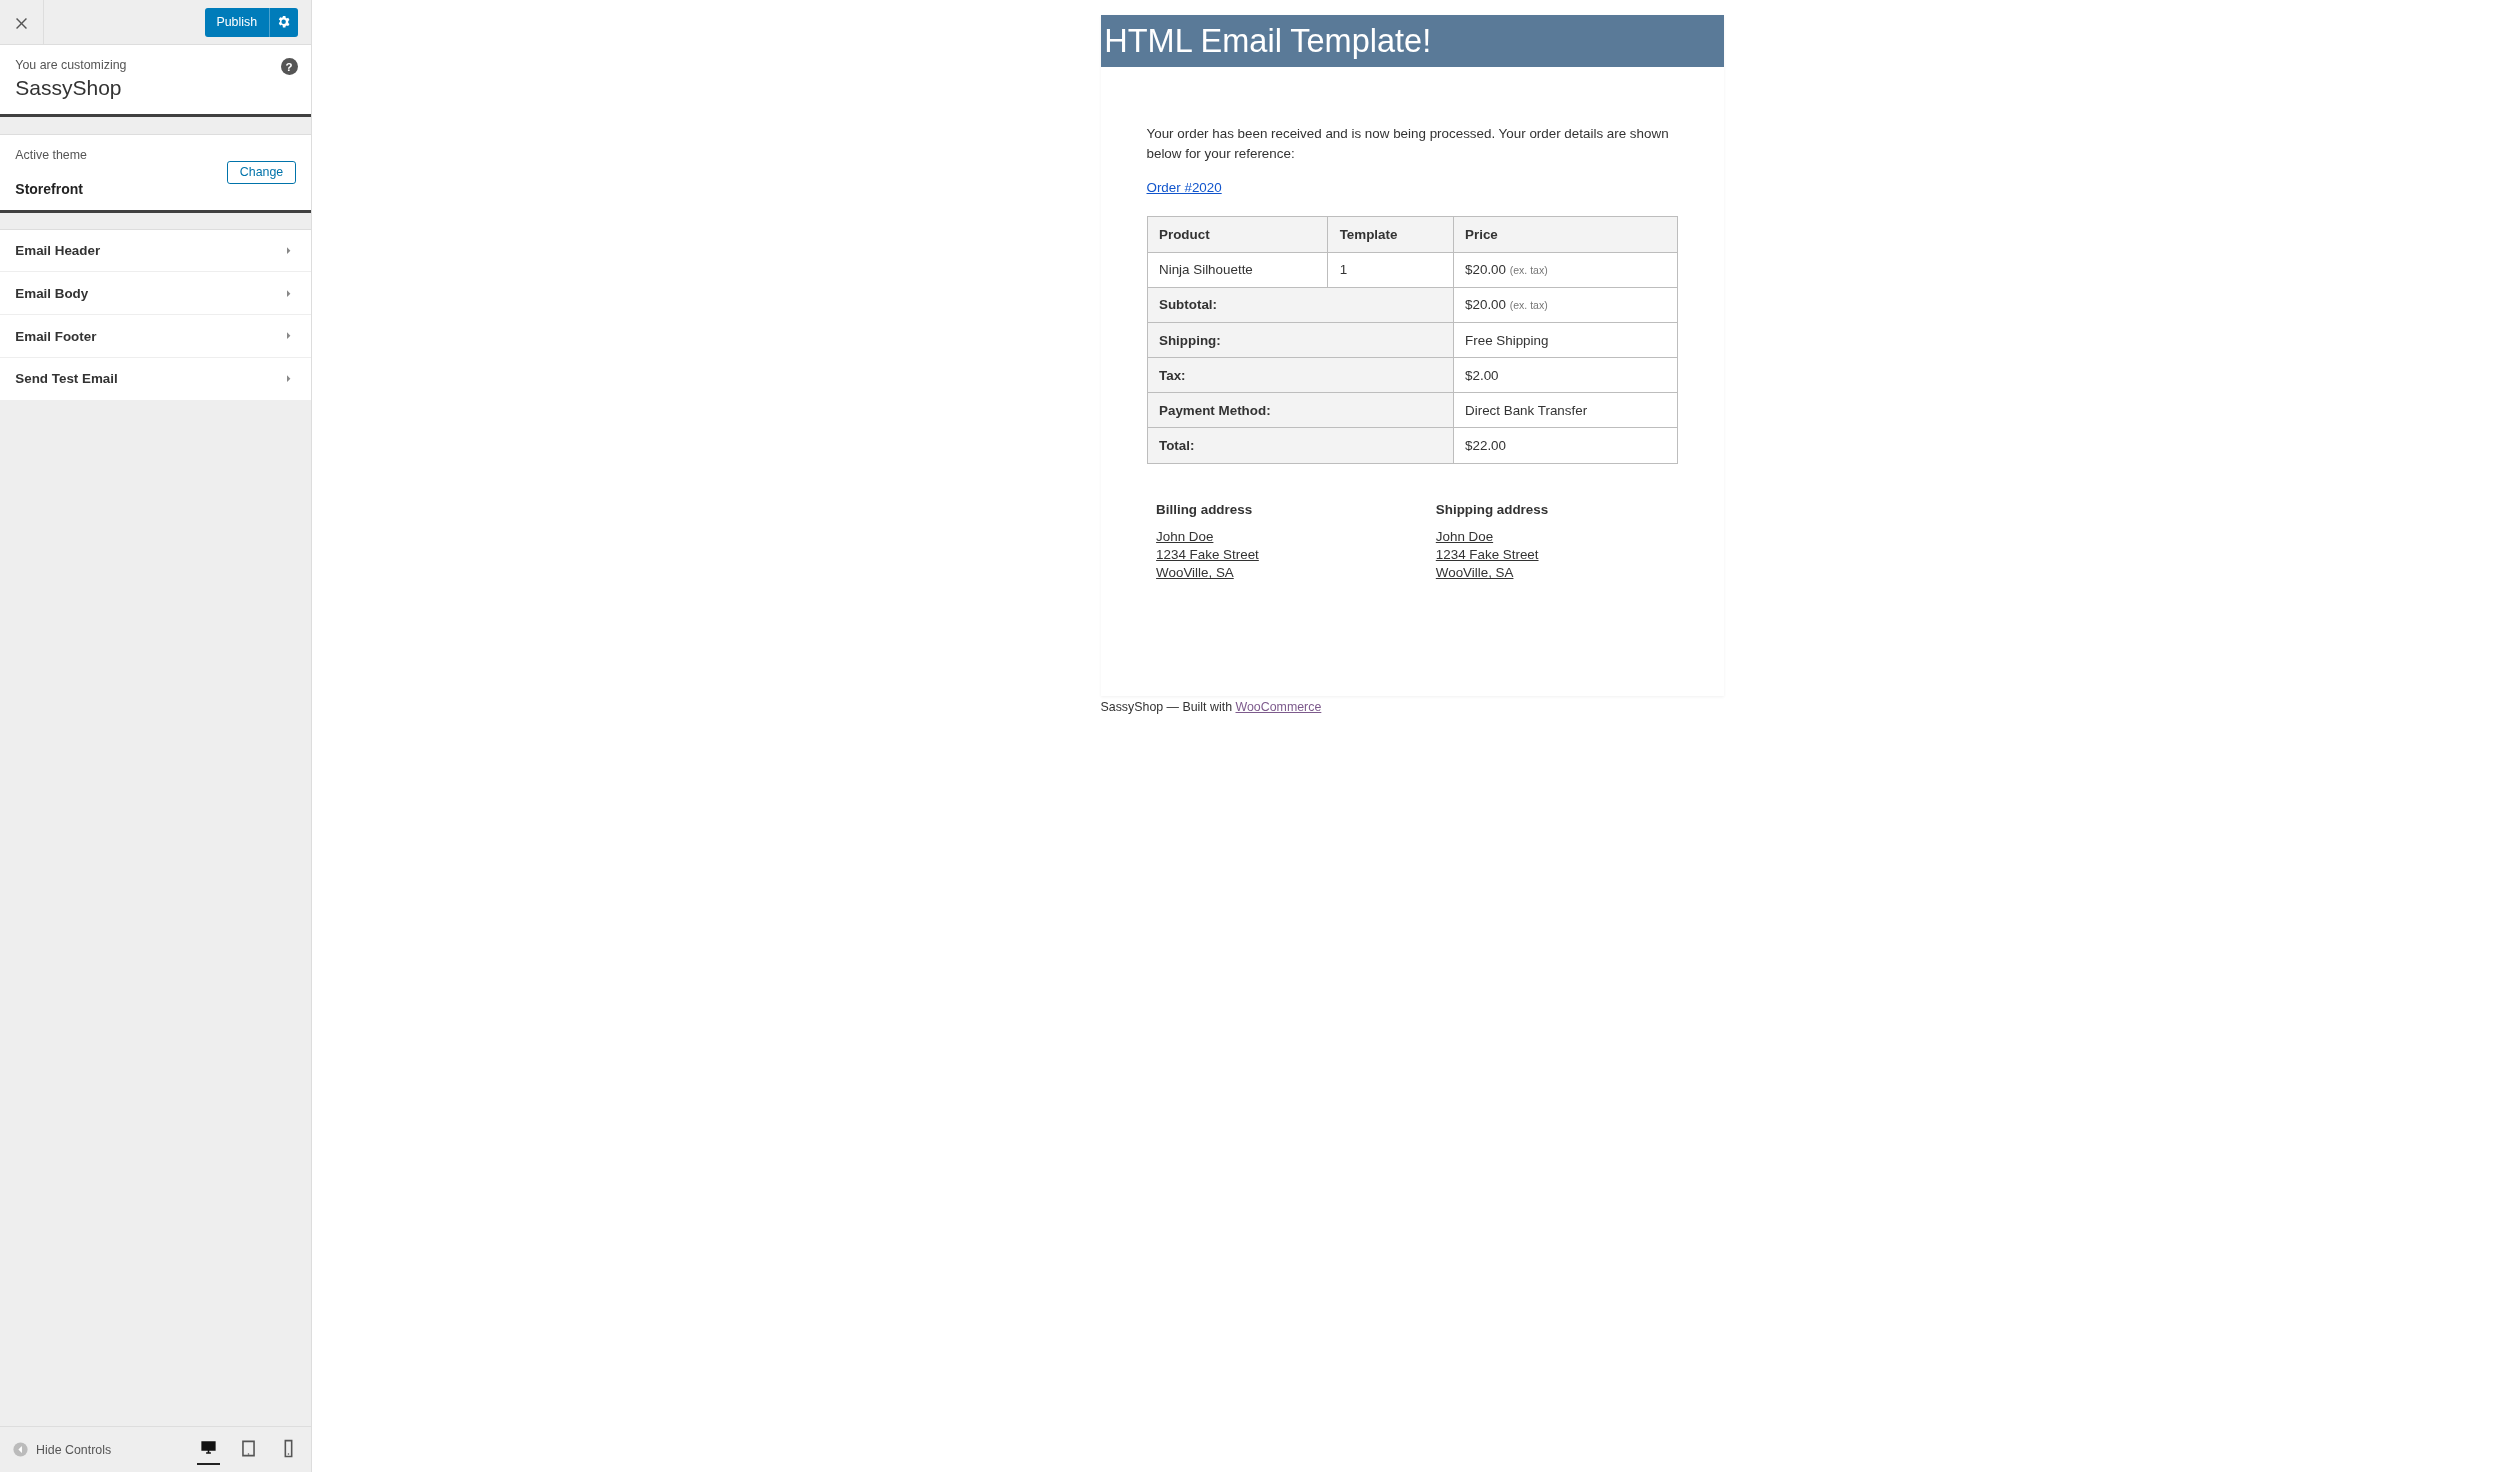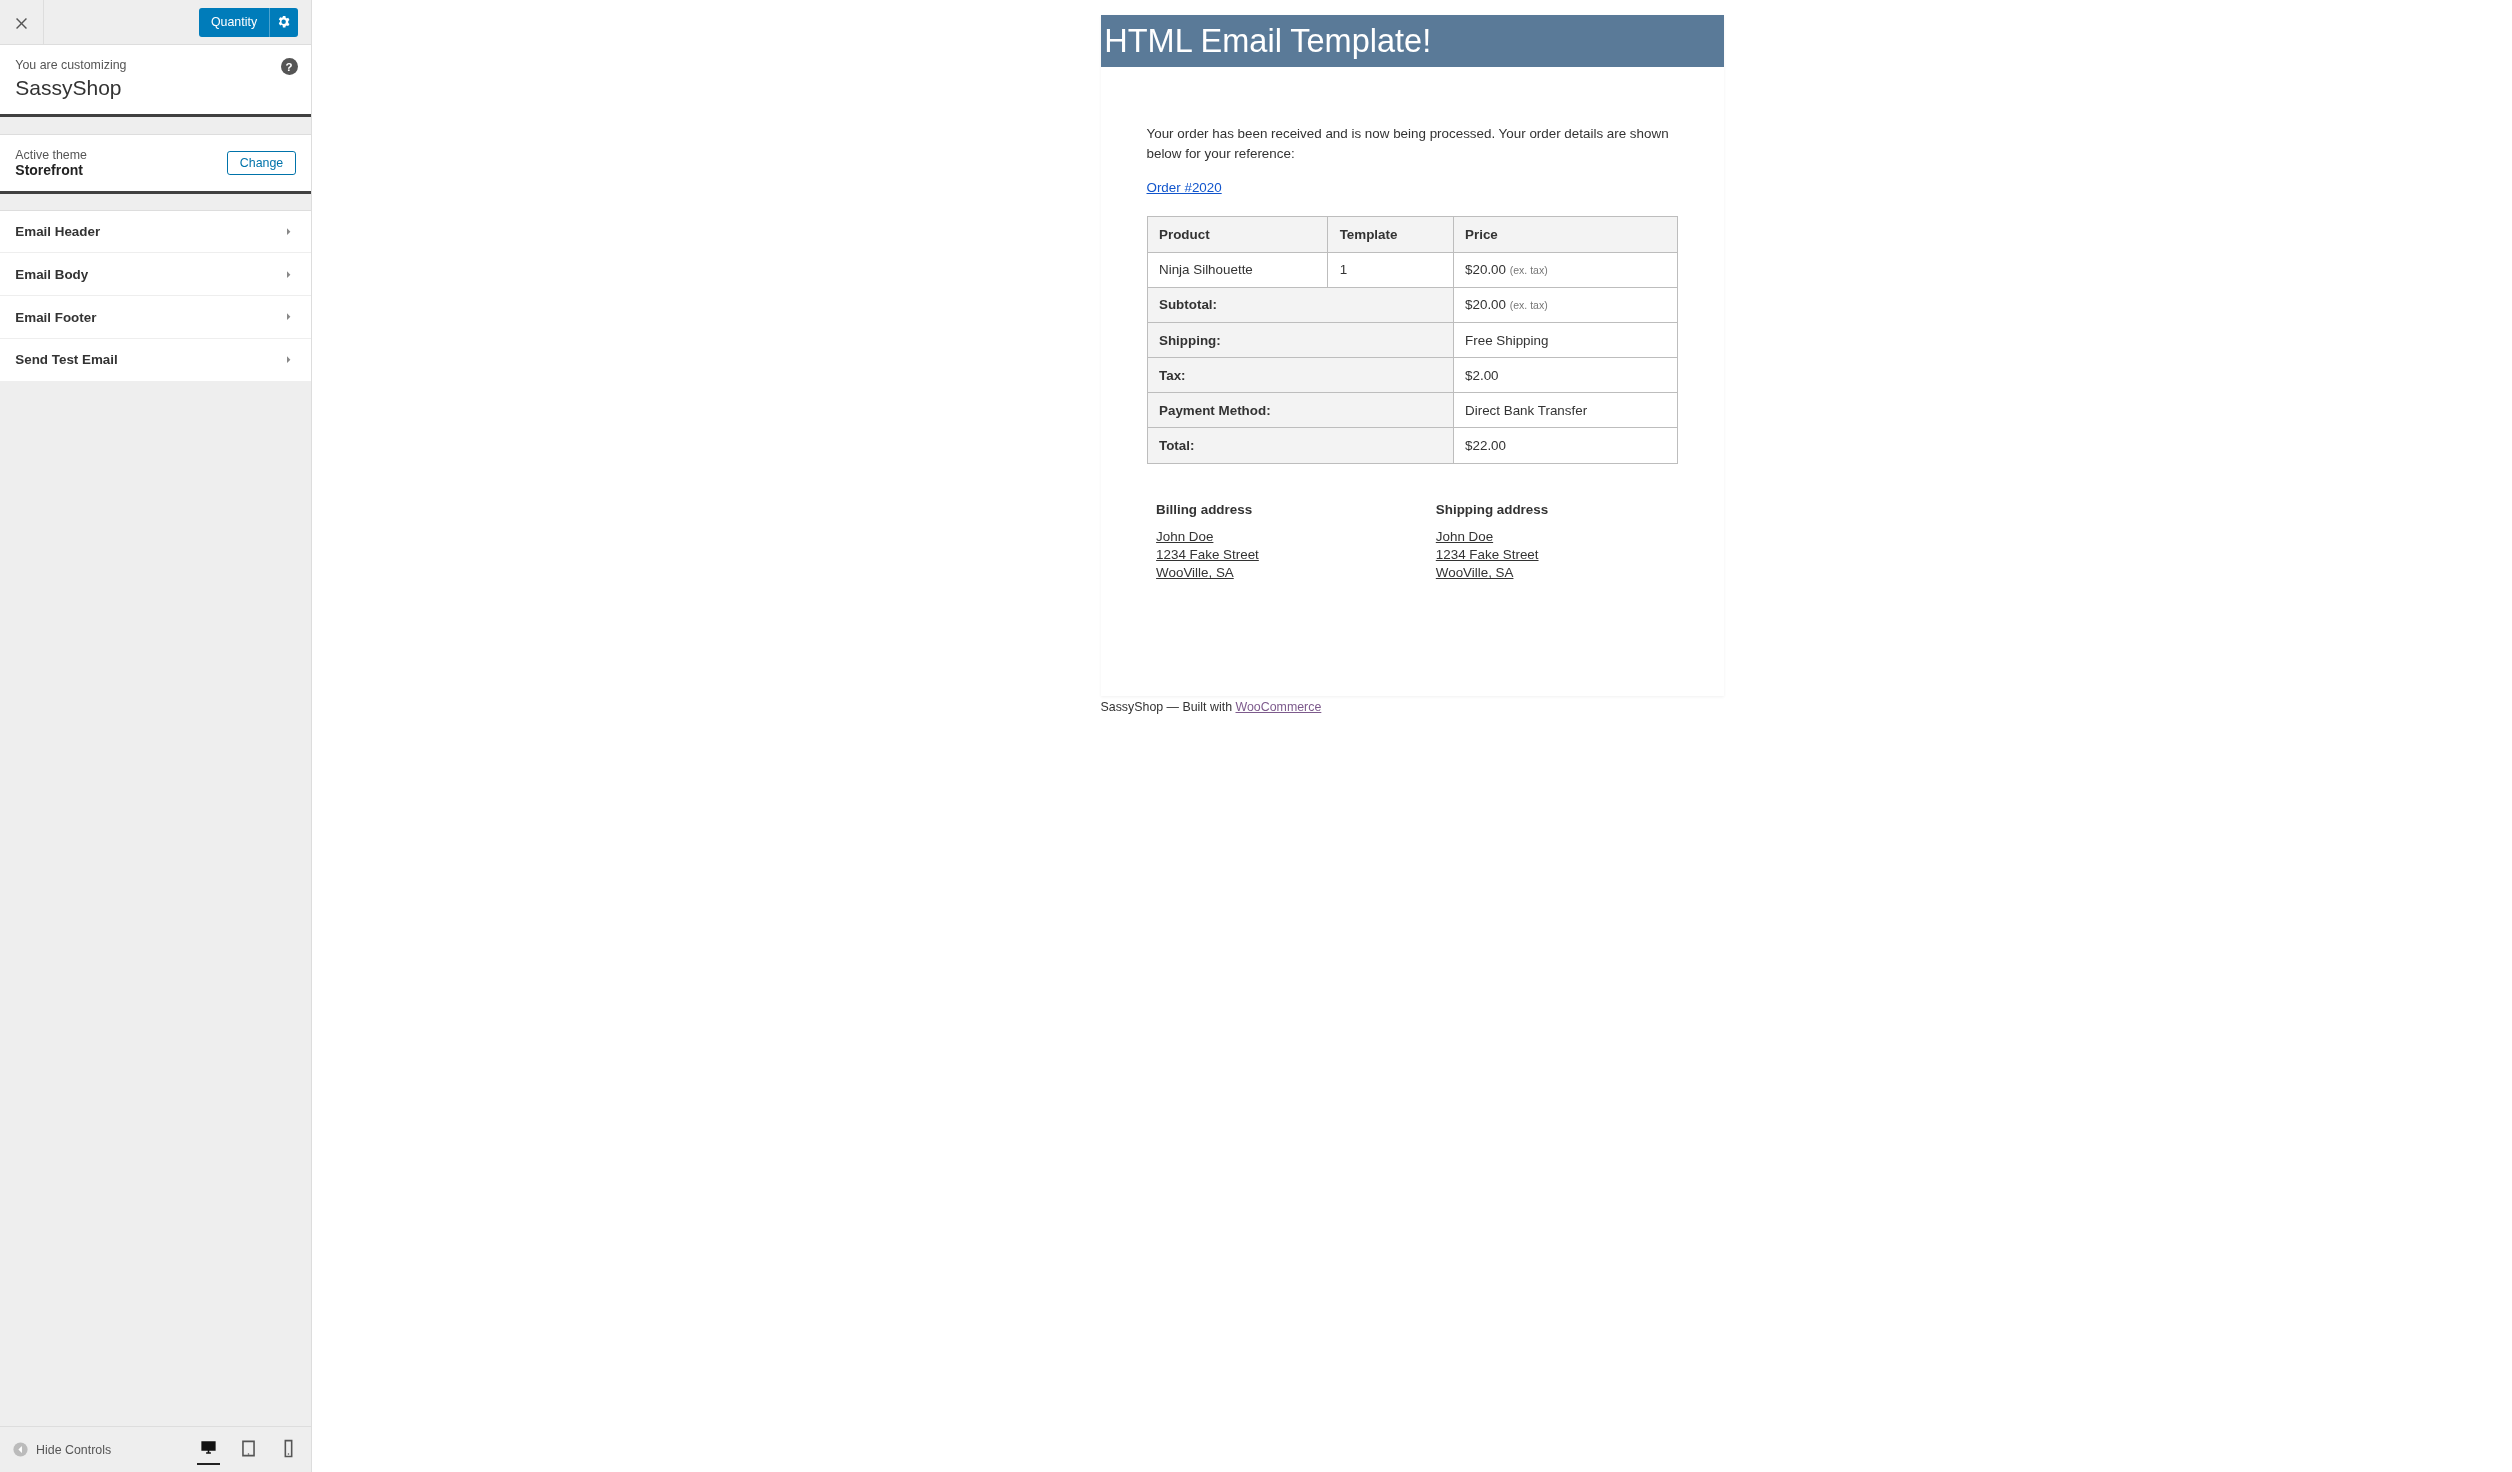--- a/index.html
+++ b/index.html
@@ -17,21 +17,21 @@
   .gear-btn { background:#007cba; border:none; border-left:1px solid rgba(255,255,255,.3); border-radius:0 2.9px 2.9px 0; width:29px; height:29px; display:flex; align-items:center; justify-content:center; cursor:pointer; }
   .gear-btn svg { width:15.3px; height:15.3px; fill:#fff; }
 
   .panel { background:#fff; border-top:1px solid #ddd; border-bottom:3px solid #404040; padding:13.4px 15.3px; position:relative; }
   .panel.customizing { }
   .customizing-label { color:#555; font-size:12.4px; }
   .site-title { font-size:21px; color:#333; font-weight:400; margin-top:3.8px; }
   .help-icon { position:absolute; top:13.4px; right:13.4px; width:17px; height:17px; border-radius:50%; background:#555; color:#fff; display:flex; align-items:center; justify-content:center; font-size:11.5px; font-weight:bold; cursor:pointer; }
 
   .panel.theme { display:flex; align-items:center; justify-content:space-between; margin-top:17px; }
-  .theme-labels { display:flex; flex-direction:column; gap:0; }
+  .theme-labels { display:flex; flex-direction:column; gap:19px; }
   .active-theme-label { color:#555; font-size:12.4px; }
   .theme-name { font-weight:600; font-size:14px; color:#222; }
   .change-btn { background:#fff; color:#0073aa; border:1px solid #0073aa; border-radius:2.9px; padding:3.8px 11.5px; font-size:12.4px; cursor:pointer; }
 
   .accordion { margin-top:15.3px; background:#fff; border-top:1px solid #ddd; }
   .acc-item { display:flex; align-items:center; justify-content:space-between; padding:13.4px 15.3px; border-bottom:1px solid #eee; cursor:pointer; background:#fff;gap:8px; }
   .acc-label { font-weight:600; font-size:13.4px; color:#333; }
   .chev { width:13.4px; height:13.4px; }
   .chev svg { width:13.4px; height:13.4px; fill:#888; }
 
@@ -72,21 +72,21 @@
 
 <div class="sidebar">
   <div class="sidebar-header">
     <div class="close-btn">
       <svg viewBox="0 0 24 24">
           <path d="M18.3 5.71L12 12.01l-6.3-6.3-1.41 1.41 6.3 6.3-6.3 6.29 1.41 1.42L12 14.83l6.3 6.3 1.41-1.42-6.3-6.29 6.3-6.3z"></path>
         </svg>
     </div>
     <div class="header-spacer"></div>
     <div class="publish-wrap">
-      <button class="publish-btn">Quantity</button>
+      <button class="publish-btn">Publish</button>
       <button class="gear-btn">
         <svg viewBox="0 0 24 24">
             <path d="M19.14 12.94a7.14 7.14 0 000-1.88l2.03-1.58-2-3.46-2.39.96a7.07 7.07 0 00-1.63-.94L14.8 3h-4l-.35 2.04c-.58.23-1.13.55-1.63.94l-2.39-.96-2 3.46 2.03 1.58a7.14 7.14 0 000 1.88L4.43 14.5l2 3.46 2.39-.96c.5.39 1.05.71 1.63.94L10.8 21h4l.35-2.04c.58-.23 1.13-.55 1.63-.94l2.39.96 2-3.46-2.03-1.58zM12 15.5A3.5 3.5 0 1115.5 12 3.5 3.5 0 0112 15.5z"></path>
           </svg>
       </button>
     </div>
   </div>
 
   <div class="panel customizing">
     <div class="customizing-label">You are customizing</div>

